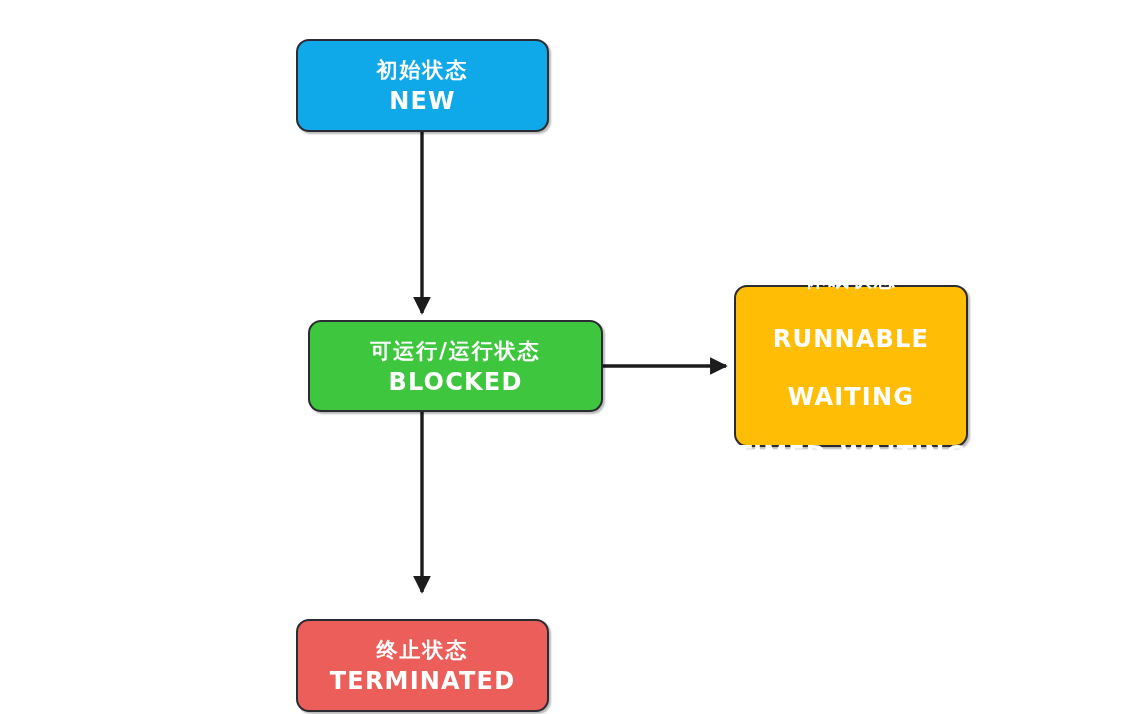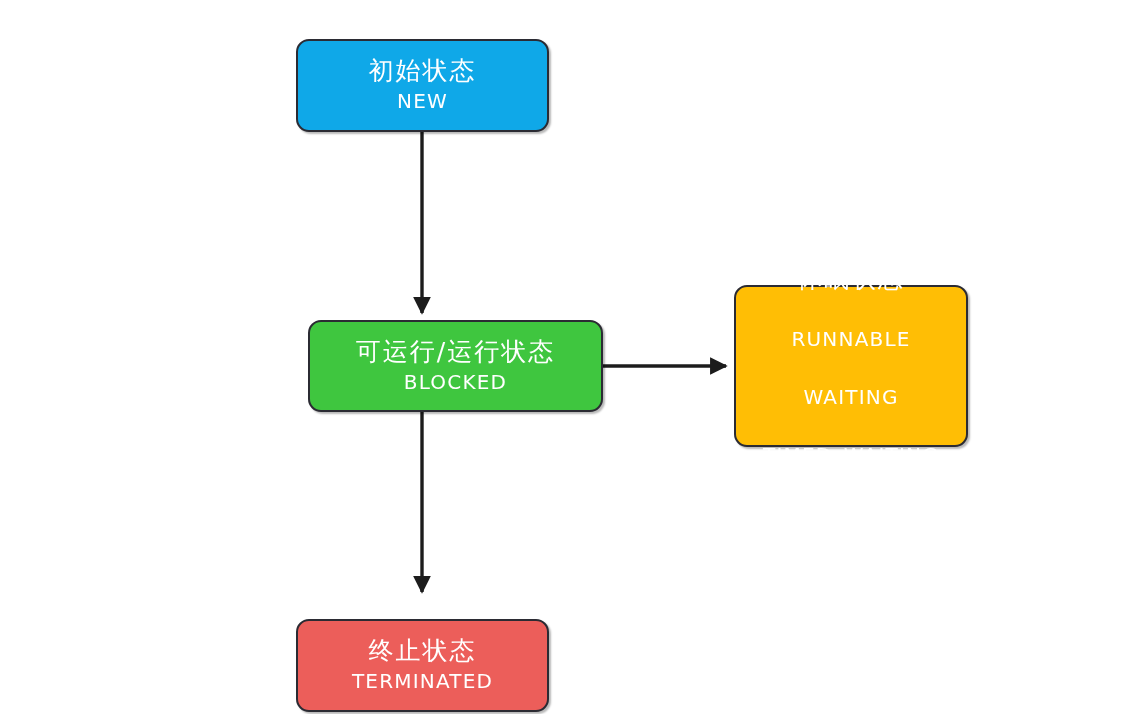--- a/index.html
+++ b/index.html
@@ -37,30 +37,30 @@
     text-align: center;
     box-shadow: 2px 2px 2px rgba(0,0,0,0.28);
     z-index: 3;
   }
   .node .line {
     display: block;
     white-space: nowrap;
     letter-spacing: 0.5px;
   }
   .node .line-cn {
-    font-size: 25px;
+    font-size: 21px;
     line-height: 31px;
-    font-weight: 400;
+    font-weight: 700;
     letter-spacing: 2px;
     text-align: right;
   }
   .node .line-en {
-    font-size: 20px;
+    font-size: 24px;
     line-height: 30px;
-    font-weight: 400;
+    font-weight: 700;
     letter-spacing: 1.2px;
   }
   #node-new {
     left: 296px;
     top: 39px;
     width: 253px;
     height: 93px;
   }
   #node-runnable {
     left: 308px;

